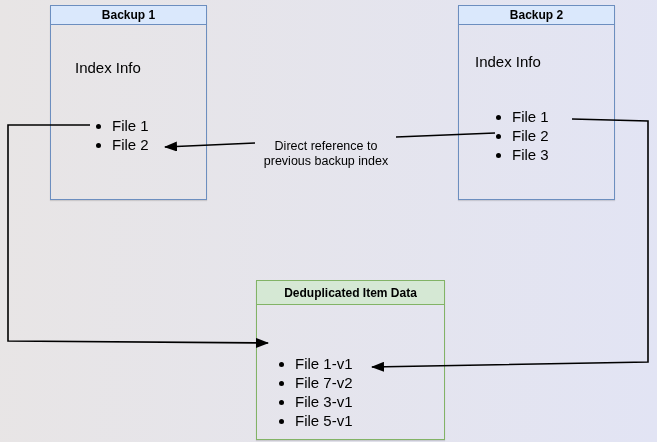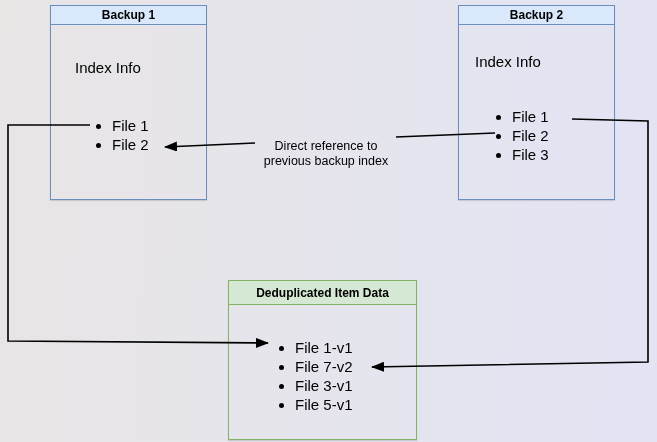--- a/index.html
+++ b/index.html
@@ -21,21 +21,21 @@
     overflow:hidden;
   }
   .node{
     position:absolute;
     border:1px solid;
     box-sizing:border-box;
     background:transparent;
     box-shadow:0 1px 1px rgba(0,0,0,0.12);
   }
   .node.blue{border-color:var(--blue-border);}
-  .node.green{border-color:var(--green-border);}
+  .node.green{border-color:var(--green-border);margin-left:28px;}
   .node-header{
     box-sizing:border-box;
     width:100%;
     display:flex;align-items:center;justify-content:center;
     font-weight:bold;font-size:12px;
     border-bottom:1px solid;
   }
   .blue .node-header{background:var(--blue-fill);border-bottom-color:var(--blue-border);height:19px;}
   .green .node-header{background:var(--green-fill);border-bottom-color:var(--green-border);height:24px;}
   .backup1{left:50px;top:5px;width:157px;height:195px;}
@@ -45,21 +45,21 @@
     position:absolute;font-size:15px;line-height:17px;text-align:right;
   }
   .label-b1{left:75px;top:59px;}
   .label-b2{left:475px;top:53px;}
   ul.filelist{
     position:absolute;margin:0;padding:0 0 0 18px;
     font-size:15px;line-height:19px;list-style:disc;
   }
   .list-b1{left:94px;top:116px;}
   .list-b2{left:494px;top:107px;}
-  .list-dedup{left:277px;top:338px;}
+  .list-dedup{left:277px;top:354px;}
   .annotation{
     position:absolute;left:235px;top:139px;width:182px;
     text-align:center;font-size:12.5px;line-height:15px;
     white-space:pre-line;
   }
   svg.connectors{position:absolute;left:0;top:0;pointer-events:none;}
   svg.connectors path{fill:none;stroke:var(--arrow);stroke-width:1.6;}
 </style>
 </head>
 <body>

